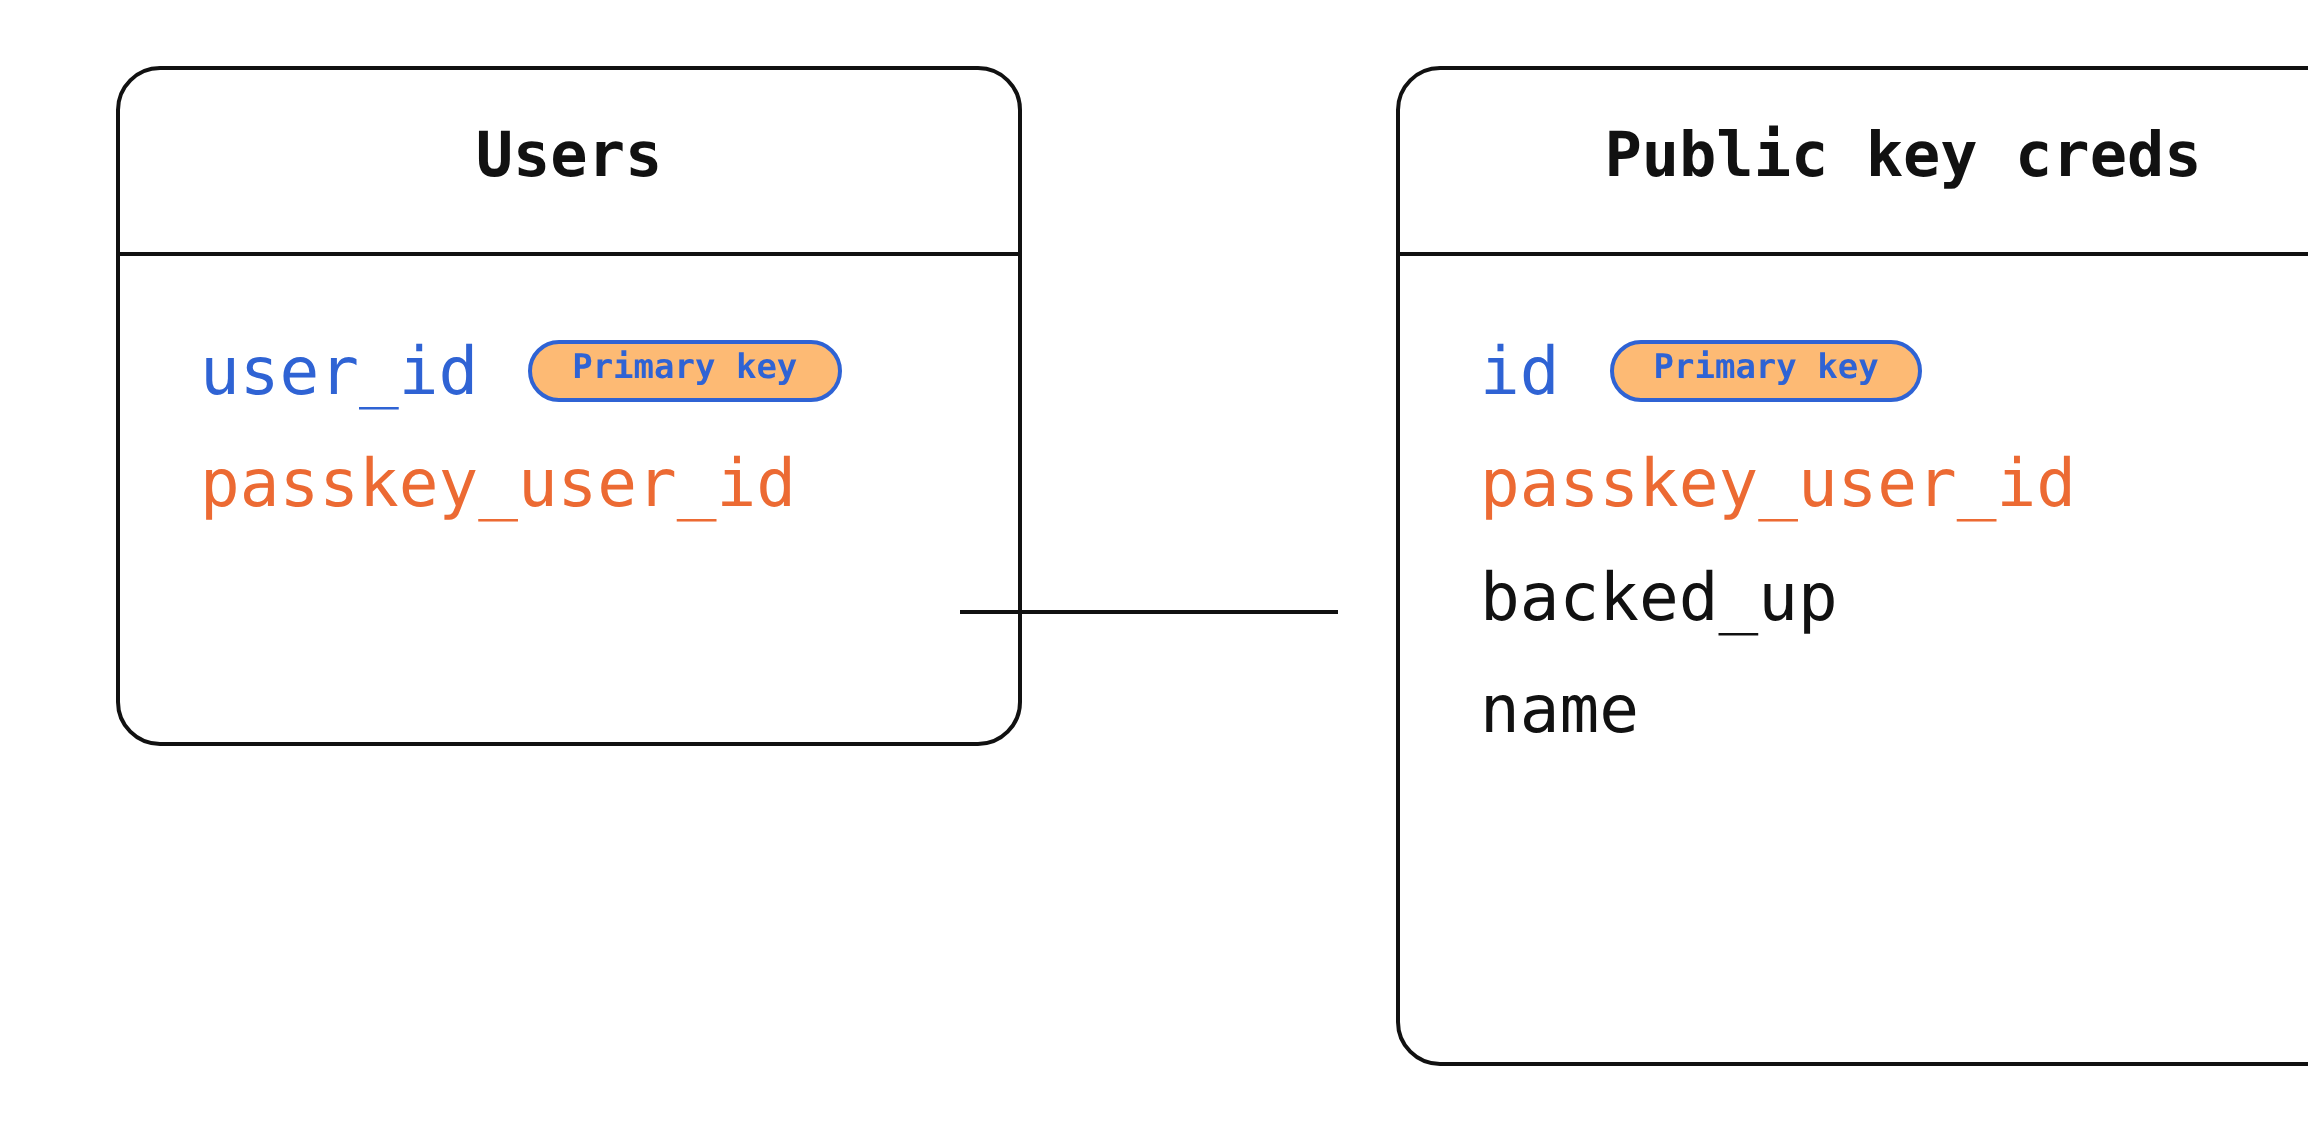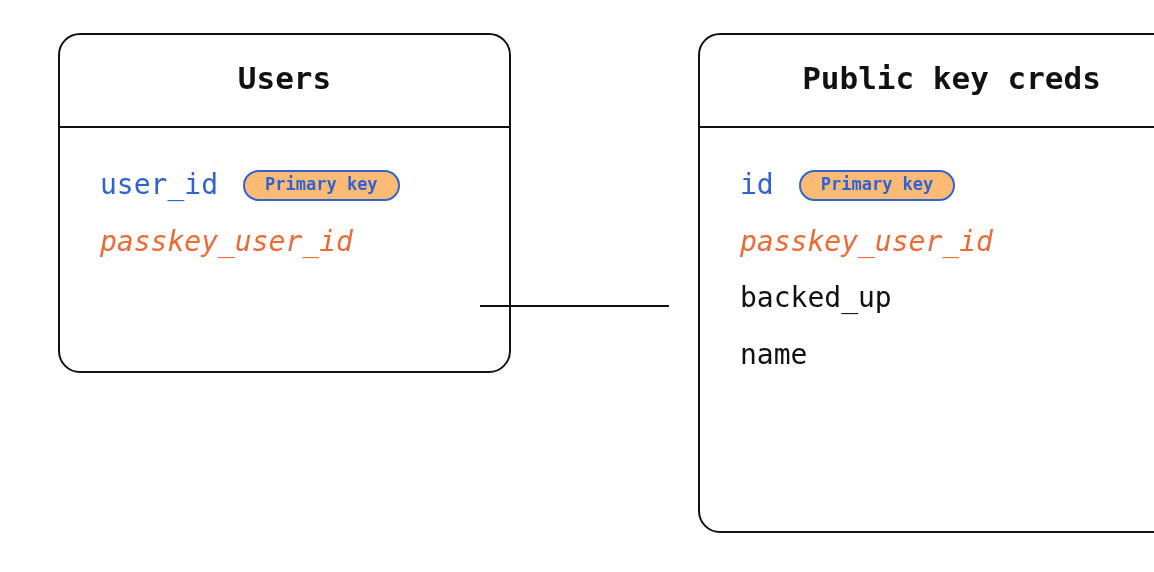--- a/index.html
+++ b/index.html
@@ -83,33 +83,32 @@
 
   .field-row {
     height: 56.5px;
     display: flex;
     align-items: center;
     padding-left: 40px;
     box-sizing: border-box;
   }
 
   .field-name {
-    font-size: 28px;
+    font-size: 33px;
     line-height: 1;
     color: #111111;
     white-space: nowrap;
   }
 
   .field-name.key {
     color: #2f63d4;
   }
 
   .field-name.fk {
     color: #ec6a33;
-    font-style: italic;
   }
 
   
   .pk-badge {
     margin-left: 25px;
     display: inline-flex;
     align-items: center;
     justify-content: center;
     height: 31px;
     padding: 0 20px;

